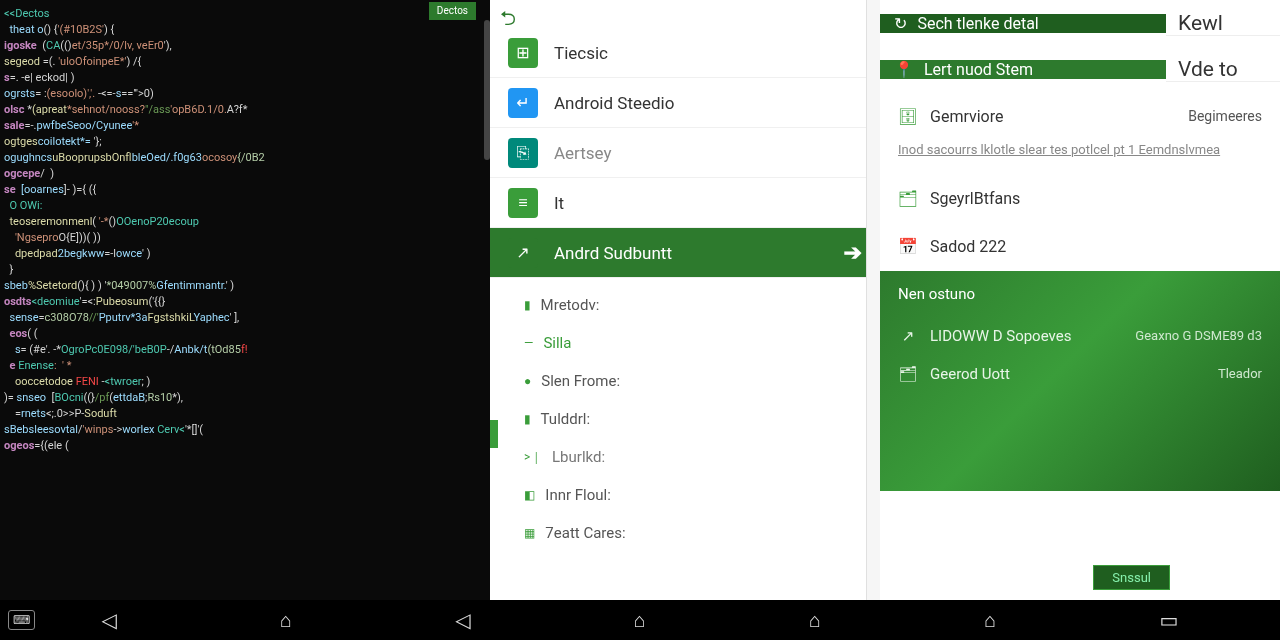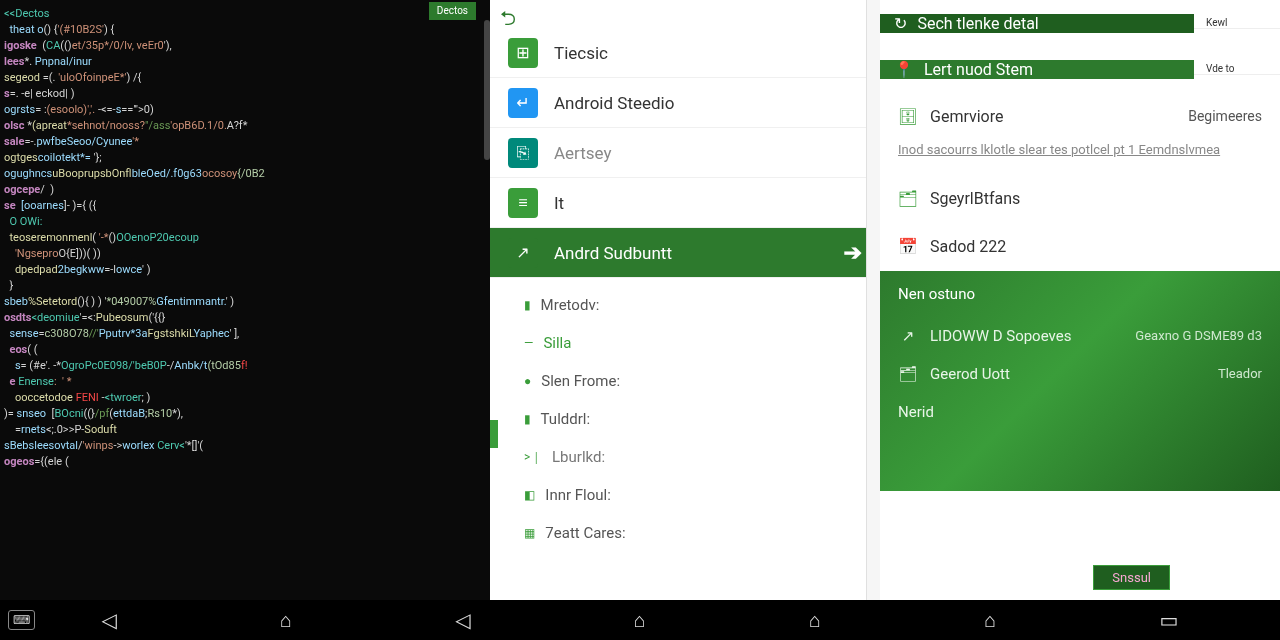--- a/index.html
+++ b/index.html
@@ -43,51 +43,50 @@
 .sub-item .dot { color: #3a9d3a; font-size: 12px; }
 .sub-item.silla { color: #3a9d3a; }
 .sub-item.gray { color: #777; }
 .green-slab { position: absolute; left: 0; top: 420px; width: 8px; height: 28px; background: #3a9d3a; }
 .menu-right-edge { position: absolute; right: 0; top: 0; bottom: 0; width: 14px; background: #f6f6f6; border-left: 1px solid #e0e0e0; }
 
 
 .screen-detail { flex: 1; background: #fff; position: relative; }
 .hdr-row { display: flex; align-items: center; height: 46px; }
 .hdr-green { background: #2d7a2d; color: #fff; flex: 1; padding: 0 14px; display: flex; align-items: center; gap: 10px; font-size: 16px; }
-.hdr-white { background: #fff; color: #333; width: 86px; padding: 0 12px; display: flex; align-items: center; font-size: 10px; border-bottom: 1px solid #eee; }
+.hdr-white { background: #fff; color: #333; width: 114px; padding: 0 12px; display: flex; align-items: center; font-size: 21px; border-bottom: 1px solid #eee; }
 .hdr-row:first-child .hdr-green { background: #1f5e1f; }
 .detail-body { padding: 0; }
 .detail-line { display: flex; align-items: center; padding: 14px 18px; gap: 12px; color: #333; font-size: 16px; }
 .detail-line .di-icon { width: 20px; height: 20px; color: #3a9d3a; display: flex; align-items: center; justify-content: center; font-size: 16px; }
 .detail-line .right-text { margin-left: auto; color: #555; font-size: 14px; }
 .detail-desc { padding: 2px 18px 16px 18px; color: #888; font-size: 13px; line-height: 1.3; text-decoration: underline; }
 .gradient-block { background: linear-gradient(135deg, #2d7a2d 0%, #3a9d3a 45%, #1f5e1f 100%); color: #fff; padding: 14px 18px 20px; min-height: 220px; }
 .grad-title { font-size: 15px; margin-bottom: 14px; }
 .grad-row { display: flex; align-items: center; gap: 12px; padding: 10px 0; color: #e8f5e8; font-size: 15px; }
 .grad-row .gi { width: 20px; text-align: center; }
 .grad-row .gr-right { margin-left: auto; font-size: 13px; color: #cfe8cf; }
-.grad-btn { position: absolute; bottom: 10px; right: 110px; background: #1f5e1f; color: #f9a8d4; font-size: 13px; padding: 4px 18px; border: 1px solid #3a9d3a; }
+.grad-btn { position: absolute; bottom: 10px; right: 110px; background: #1f5e1f; color: #86efac; font-size: 13px; padding: 4px 18px; border: 1px solid #3a9d3a; }
 
 
 .navbar { position: absolute; bottom: 0; left: 0; right: 0; height: 40px; background: #000; display: flex; align-items: center; justify-content: space-around; padding: 0 20px; }
 .nav-icon { color: #ddd; font-size: 20px; }
 .kb-icon { position: absolute; left: 8px; color: #ddd; font-size: 18px; border: 1px solid #888; padding: 2px 4px; border-radius: 3px; font-size: 12px; }
 </style>
 </head>
 <body>
 
 <div class="screens">
 
   <div class="screen screen-code">
     <div class="code-tab">Dectos</div>
     <div id="code-body">
         <div class="code-line"><span class="c-type">&lt;&lt;Dectos</span><span> </span></div>
         <div class="code-line"><span class="c-var">  theat o</span><span class="c-punc">() {</span><span class="c-str">'(#10B2S'</span><span class="c-punc">) {</span></div>
         <div class="code-line"><span class="c-kw">igoske</span><span class="c-punc">  (</span><span class="c-type">CA</span><span class="c-punc">(()</span><span class="c-str">et/35p*/0/lv, veEr0</span><span class="c-punc">'),</span></div>
-        <div class="code-line"><span class="c-kw">lees</span><span class="c-op">*. </span><span class="c-var">Pnpnal/inur</span></div>
         <div class="code-line"><span class="c-fn">segeod</span><span class="c-op"> =(. </span><span class="c-str">'uloOfoinpeE*'</span><span class="c-punc">) /{</span></div>
         <div class="code-line"><span class="c-kw">s</span><span class="c-punc">=. -e| eckod| )</span></div>
         <div class="code-line"><span class="c-var">ogrsts</span><span class="c-op">= :</span><span class="c-str">(esoolo)','.</span><span class="c-op"> -&lt;=-</span><span class="c-var">s</span><span class="c-punc">=='''&gt;0)</span></div>
         <div class="code-line"><span class="c-kw">olsc</span><span class="c-op"> *</span><span class="c-fn">(apreat</span><span class="c-str">*sehnot/nooss?</span><span class="c-com">"/ass</span><span class="c-str">'opB6D.1/0.</span><span class="c-punc">A?</span><span class="c-op">f*</span></div>
         <div class="code-line"><span class="c-kw">sale</span><span class="c-op">=-.</span><span class="c-var">pwfbeSeoo/Cyunee</span><span class="c-str">'*</span></div>
         <div class="code-line"><span class="c-fn">ogtges</span><span class="c-var">coilotekt*=</span><span class="c-punc"> '};</span></div>
         <div class="code-line"><span class="c-var">ogughncs</span><span class="c-fn">uBooprupsbOnf</span><span class="c-var">lbleOed/.f0g63</span><span class="c-str">ocosoy</span><span class="c-num">{/0B2</span></div>
         <div class="code-line"><span class="c-kw">ogcepe</span><span class="c-punc">/  )</span></div>
         <div class="code-line"><span class="c-kw">se</span><span class="c-var">  [ooarnes</span><span class="c-punc">]- )={ ({</span></div>
         <div class="code-line"><span class="c-type">  O OWi:</span></div>
@@ -207,23 +206,20 @@
       <div class="grad-row">
         <span class="gi">↗</span>
         <span>LIDOWW D Sopoeves</span>
         <span class="gr-right">Geaxno G DSME89 d3</span>
       </div>
       <div class="grad-row">
         <span class="gi">🗂</span>
         <span>Geerod Uott</span>
         <span class="gr-right">Tleador</span>
       </div>
-      <div class="grad-row">
-        <span>Nerid</span>
-      </div>
       <div class="grad-btn">Snssul</div>
     </div>
   </div>
 
 </div>
 
 <div class="navbar">
   <span class="kb-icon">⌨</span>
   <span class="nav-icon">◁</span>
   <span class="nav-icon">⌂</span>

